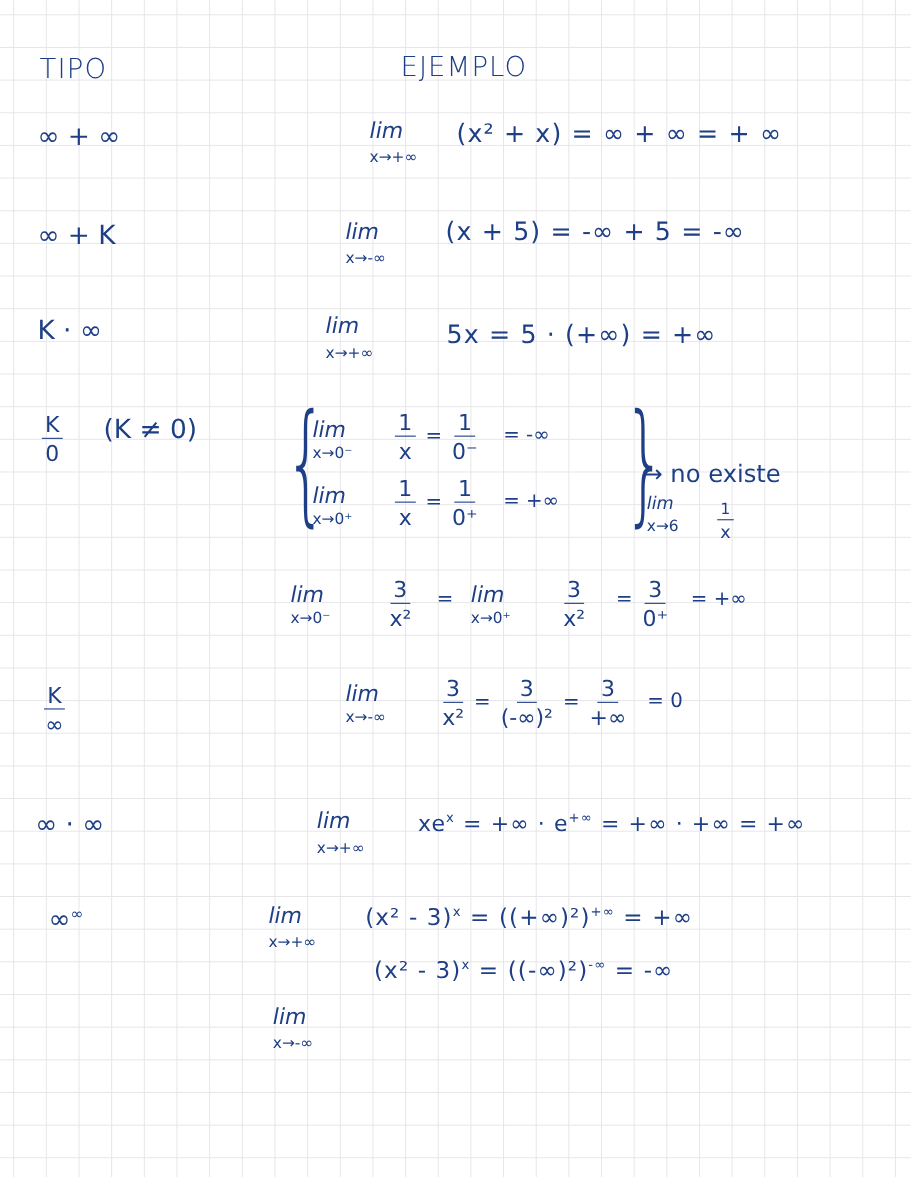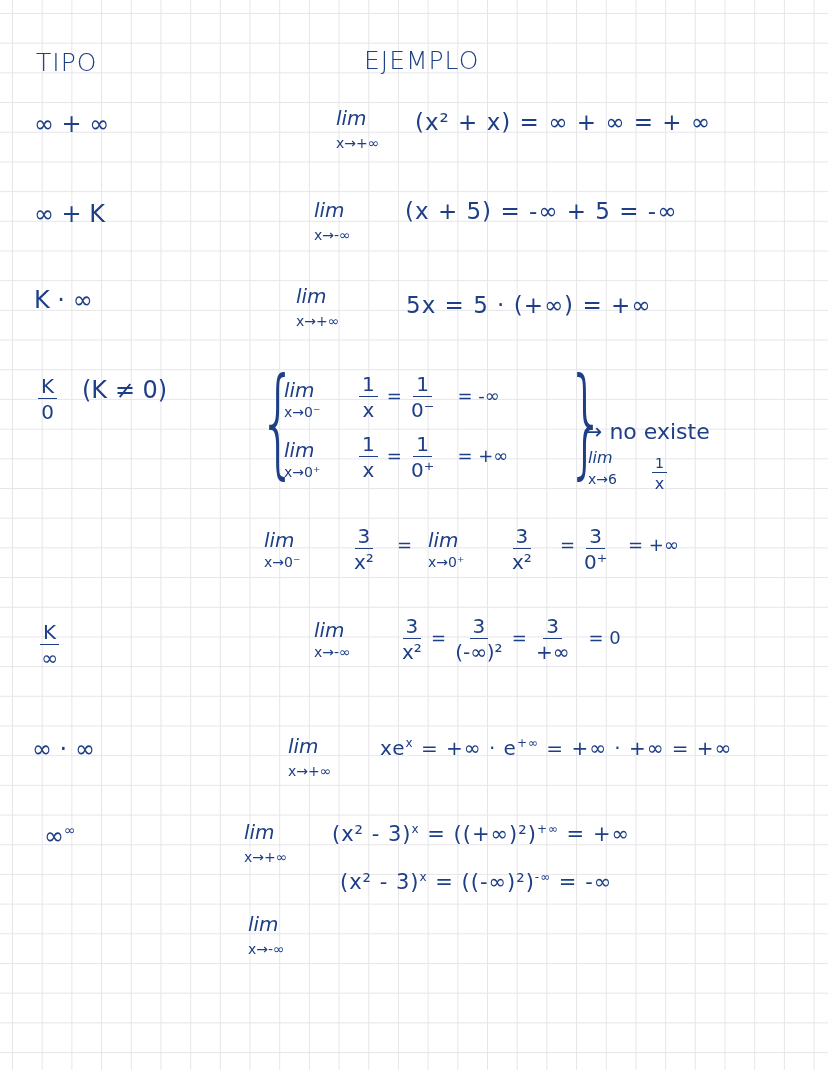--- a/index.html
+++ b/index.html
@@ -54,21 +54,21 @@
   <span class="sub">x→+∞</span>
 </div>
 <div class="abs expr" style="left:390px; top:294px;margin-left:16px;">5x = 5 · (+∞) = +∞</div>
 
 <div class="abs" style="left:38px; top:376px;">
   <span class="frac" style="margin:0;">
     <span class="n">K</span>
     <span class="d">0</span>
   </span>
 </div>
-<div class="abs type" style="left:82px; top:378px;">(K ≠ 0)</div>
+<div class="abs type" style="left:94px; top:378px;">(K ≠ 0)</div>
 
 <div class="brace-l" style="left:240px; top:362px;">{</div>
 
 <div class="lim" style="left:284px; top:380px;">
   <span class="w">lim</span>
   <span class="sub" style="margin-top:5px;">x→0⁻</span>
 </div>
 <div class="abs" style="left:355px; top:374px;">
   <span class="frac">
     <span class="n">1</span>

